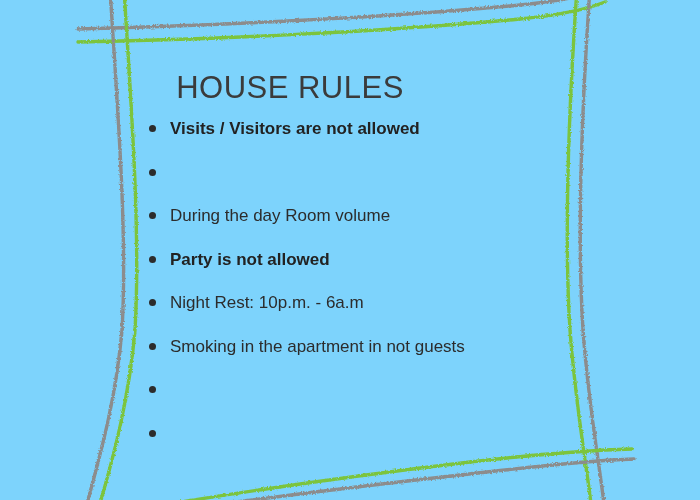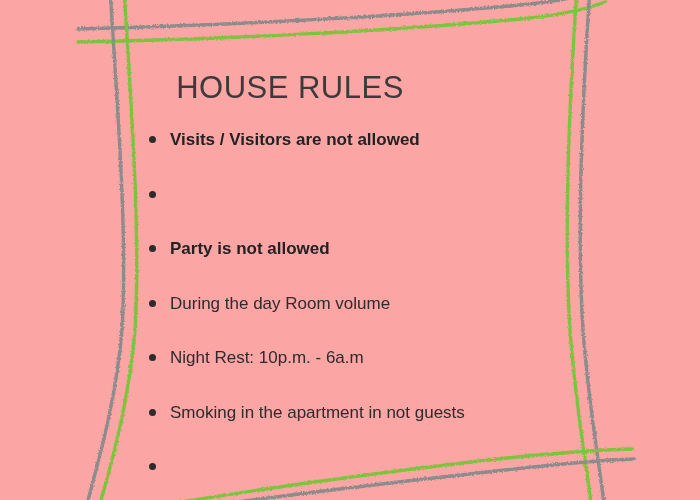--- a/index.html
+++ b/index.html
@@ -5,21 +5,21 @@
 <style>
   html, body {
     margin: 0;
     padding: 0;
     background: #ffffff;
   }
   #page {
     position: relative;
     width: 700px;
     height: 500px;
-    background: #fca5a5;
+    background: #7dd3fc;
     overflow: hidden;
     font-family: "Liberation Sans", sans-serif;
   }
   #frame-svg {
     position: absolute;
     left: 0;
     top: 0;
     width: 700px;
     height: 500px;
     pointer-events: none;
@@ -52,21 +52,20 @@
     list-style: none;
   }
   .rule-item {
     position: relative;
     height: 43.5px;
     padding-left: 22px;
     font-size: 17px;
     line-height: 21px;
     color: #2c2c2c;
     white-space: nowrap;
-    margin-top: 11px;
   }
   .rule-bullet {
     position: absolute;
     left: 1px;
     top: 7px;
     width: 7px;
     height: 7px;
     border-radius: 50%;
     background: #2c2c2c;
   }
@@ -132,28 +131,28 @@
 
       <li class="rule-item bold">
         <span class="rule-bullet"></span>
         <span class="rule-text">Visits / Visitors are not allowed</span>
       </li>
 
       <li class="rule-item">
         <span class="rule-bullet"></span>
       </li>
 
+      <li class="rule-item">
+        <span class="rule-bullet"></span>
+        <span class="rule-text">During the day Room volume</span>
+      </li>
+
       <li class="rule-item bold">
         <span class="rule-bullet"></span>
         <span class="rule-text">Party is not allowed</span>
-      </li>
-
-      <li class="rule-item">
-        <span class="rule-bullet"></span>
-        <span class="rule-text">During the day Room volume</span>
       </li>
 
       <li class="rule-item">
         <span class="rule-bullet"></span>
         <span class="rule-text">Night Rest: 10p.m. - 6a.m</span>
       </li>
 
       <li class="rule-item">
         <span class="rule-bullet"></span>
         <span class="rule-text">Smoking in the apartment in not guests</span>

